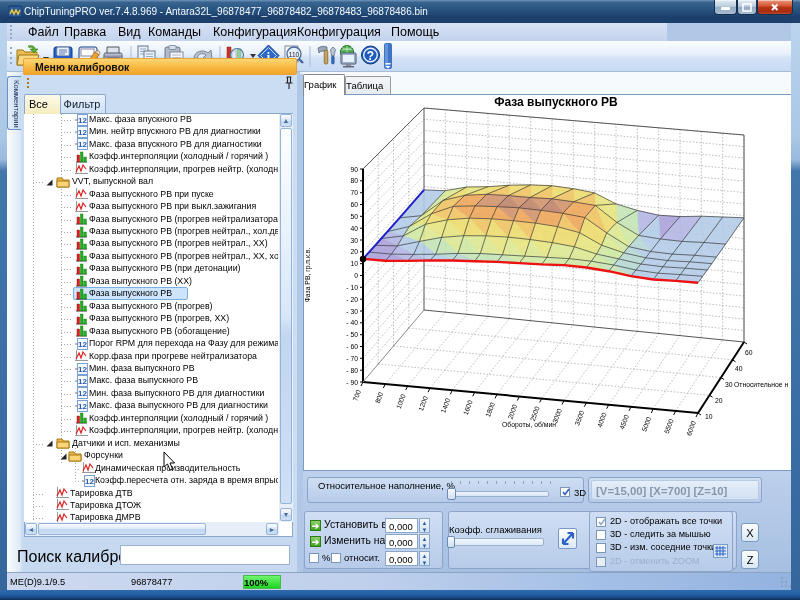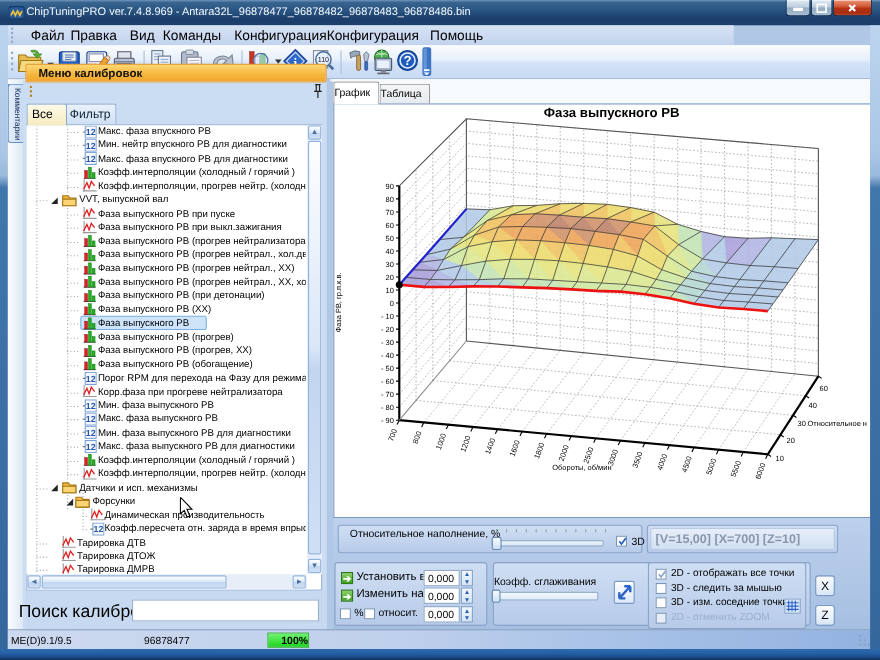--- a/index.html
+++ b/index.html
@@ -935,21 +935,21 @@
 <line x1="4" y1="2" x2="4" y2="12"></line>
       <line x1="7" y1="2" x2="7" y2="12"></line>
       <line x1="10" y1="2" x2="10" y2="12"></line>
     </g>
   </svg>
 <div class="abs" style="left:741px;top:523px;width:18px;height:19px;background:linear-gradient(#fdfeff,#d8e6f6);border:1px solid #7a9cc4;border-radius:3px;font-size:11px;text-align:center;padding-top:3px">X</div>
 <div class="abs" style="left:741px;top:550px;width:18px;height:19px;background:linear-gradient(#fdfeff,#d8e6f6);border:1px solid #7a9cc4;border-radius:3px;font-size:11px;text-align:center;padding-top:3px">Z</div>
 <div class="abs" id="statusbar"></div>
 <div class="abs" style="left:10px;top:577px;font-size:9.3px">ME(D)9.1/9.5</div>
 <div class="abs" style="left:131px;top:577px;font-size:9.3px">96878477</div>
-<div class="abs" style="left:243px;top:575px;width:38px;height:14px;background:linear-gradient(#70f570,#1fd41f);border:1px solid #4ab84a;font-size:9.5px;font-weight:bold;text-align:right;line-height:13px">100%</div>
+<div class="abs" style="left:243px;top:575px;width:38px;height:14px;background:linear-gradient(#70f570,#1fd41f);border:1px solid #4ab84a;font-size:9.5px;font-weight:bold;text-align:left;line-height:13px">100%</div>
 <svg class="abs" style="left:779px;top:577px" width="14" height="12">
     <rect x="10" y="8" width="2" height="2" fill="#8aa4c4"></rect>
     <rect x="6" y="8" width="2" height="2" fill="#8aa4c4"></rect>
     <rect x="6" y="4" width="2" height="2" fill="#8aa4c4"></rect>
     <rect x="2" y="8" width="2" height="2" fill="#8aa4c4"></rect>
     <rect x="2" y="4" width="2" height="2" fill="#8aa4c4"></rect>
     <rect x="2" y="0" width="2" height="2" fill="#8aa4c4"></rect>
   </svg>
 <div class="abs frame" id="frameL"></div>
 <div class="abs" id="frameR"></div>

